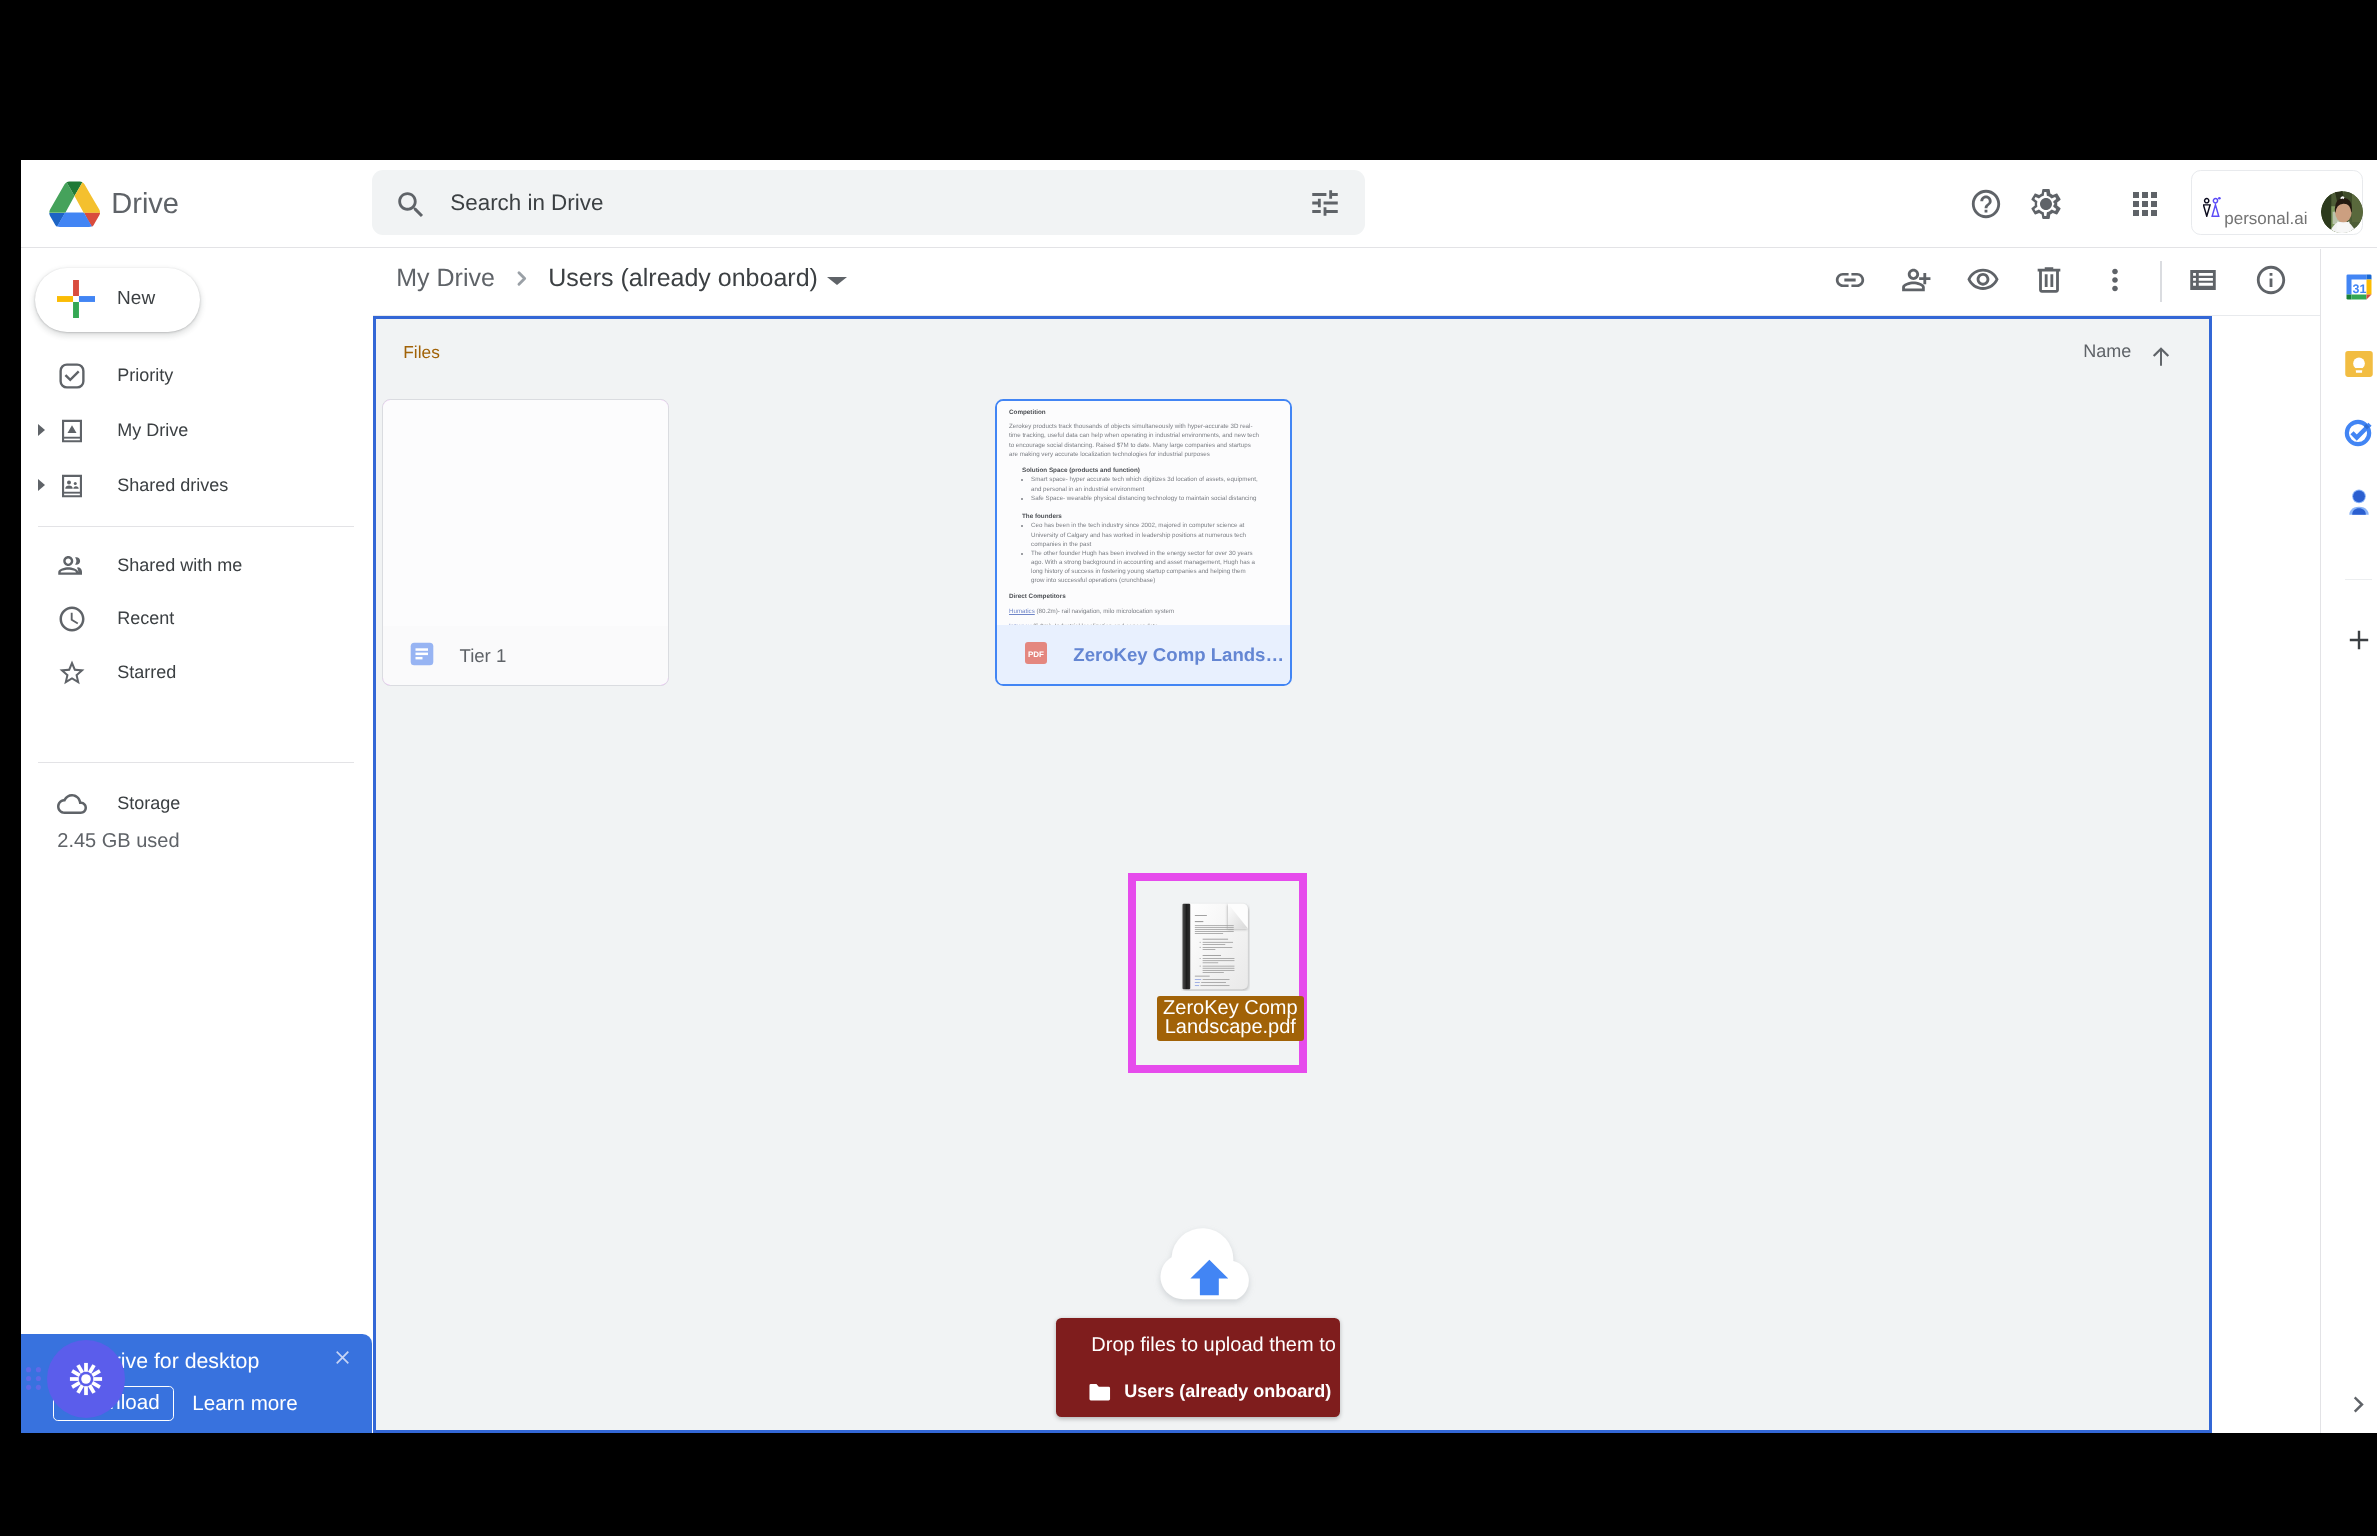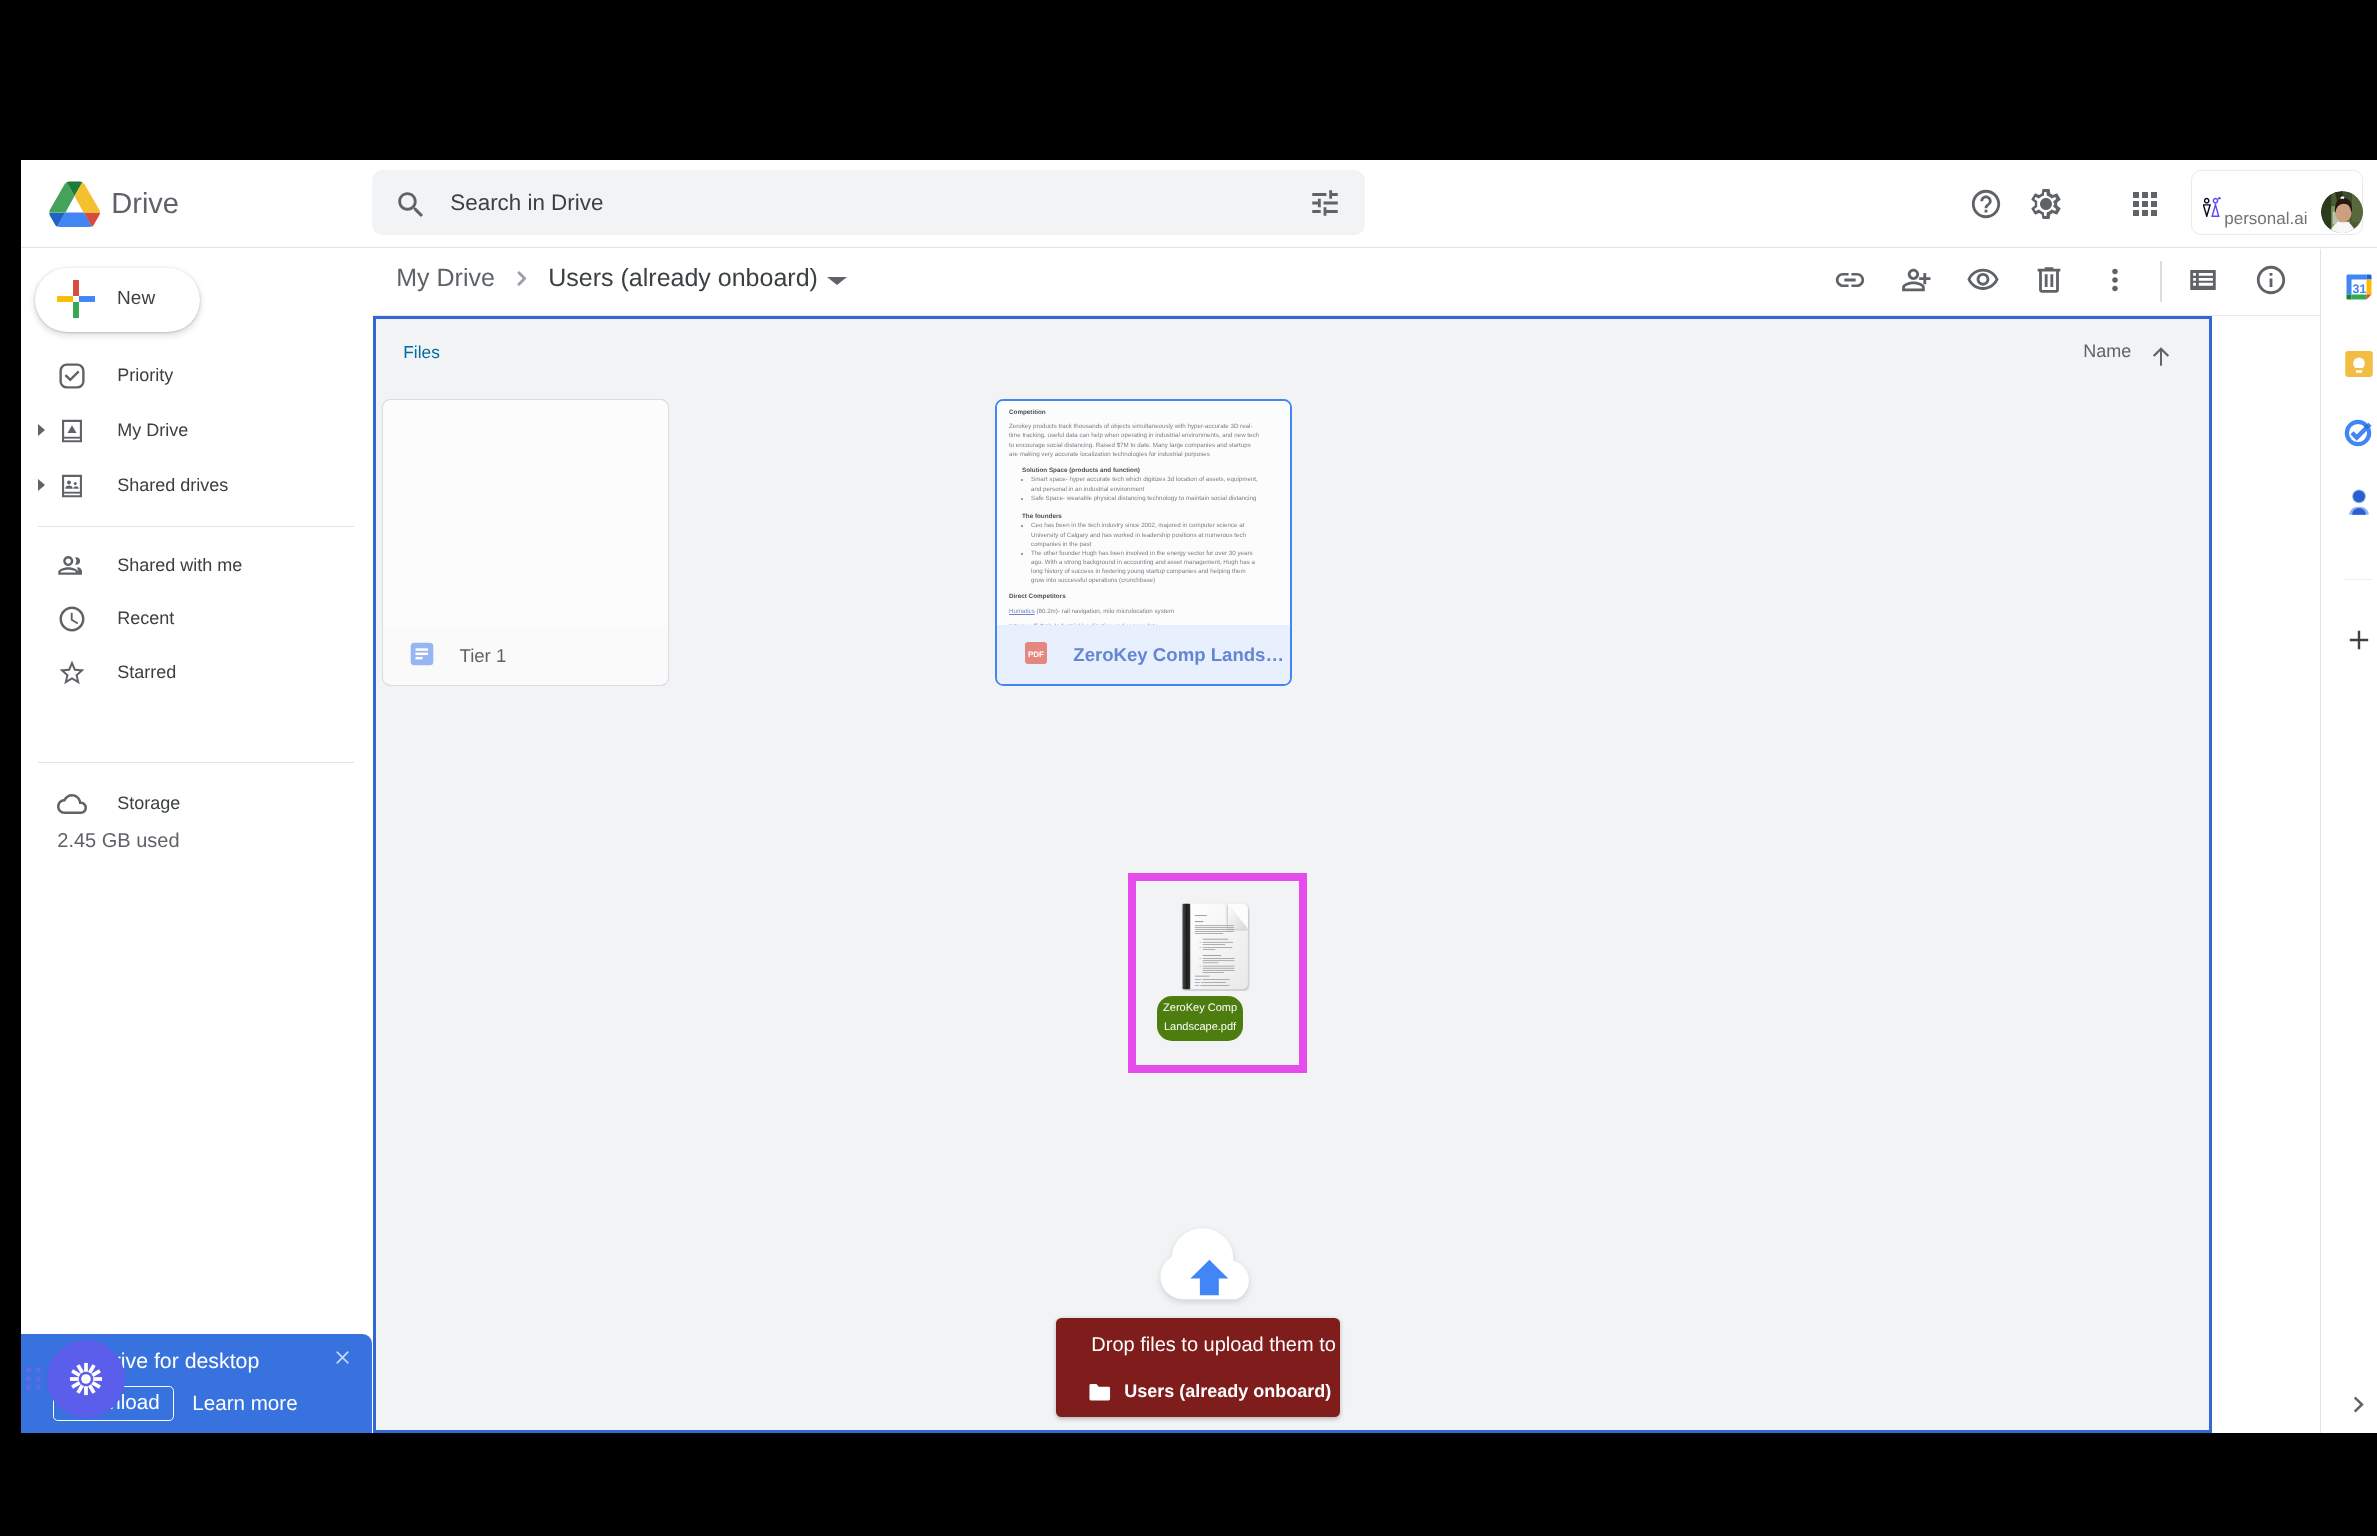--- a/index.html
+++ b/index.html
@@ -39,37 +39,37 @@
   .main{position:absolute;left:352px;top:89px;width:1970px;height:1184px;background:#fff;}
   .bcbar{position:absolute;left:0;top:0;width:1970px;height:67px;border-bottom:1.4px solid #e8eaed;}
   .bc1{position:absolute;left:23px;top:13px;font-size:25px;line-height:33px;color:#5f6368;}
   .bcsep{position:absolute;left:139px;top:20px;width:19px;height:19px;}
   .bc2{position:absolute;left:175px;top:13px;font-size:25px;line-height:33px;color:#3c4043;}
   .bccaret{position:absolute;left:454px;top:27.5px;width:0;height:0;
      border-top:8.3px solid #5f6368;border-left:10.3px solid transparent;border-right:10.3px solid transparent;}
   .tbicon{position:absolute;top:14.4px;width:34px;height:34px;}
   .tbsplit{position:absolute;left:1787px;top:11.7px;width:1.4px;height:41px;background:#dadce0;}
   .dropzone{position:absolute;left:0px;top:67px;width:1839px;height:1117px;border:3.4px solid #3367d6;background:#f1f3f4;}
-  .fileshdr{position:absolute;left:27px;top:22px;font-size:17.3px;line-height:23.4px;color:#0369a1;}
+  .fileshdr{position:absolute;left:27px;top:22px;font-size:17.3px;line-height:23.4px;color:#a16207;}
   .sorthdr{position:absolute;left:1707px;top:21.3px;font-size:18px;line-height:23.4px;color:#5f6368;}
   .sortarrow{position:absolute;left:1772px;top:25px;width:26px;height:26px;}
   .card{position:absolute;top:80px;width:287px;height:287px;border:1.4px solid #dadce0;border-radius:8.3px;background:#f0abfc;overflow:hidden;}
   .card.sel{background:#e8f0fe;border:2.1px solid #4285f4;}
   .card .cname{position:absolute;left:76px;bottom:19px;font-size:18.6px;line-height:18.6px;color:#5f6368;white-space:nowrap;}
   .card.sel .cname{color:#6486d3;font-weight:700;}
   .card .cicon{position:absolute;left:27px;bottom:19px;width:24px;height:24px;}
   .card .cbar{position:absolute;left:0;bottom:0;width:100%;height:59px;background:#fafafb;}
   .card.sel .cbar{background:#e8f0fe;}
   .thumb{position:absolute;left:0;top:0;width:100%;height:228px;background:#fcfcfd;padding:7.6px 30px 0 11.7px;overflow:hidden;}
   .thumb p{margin:0;color:#7c7f85;font-size:6.2px;line-height:1.48;font-family:"Liberation Sans",sans-serif;}
   .thumb h5{margin:0;color:#4b4e53;font-size:6.3px;font-weight:700;line-height:1.3;}
 
   
   .dragbox{position:absolute;border:8.3px solid #e64bec;}
-  .ghost-label{position:absolute;background:#4d7c0f;color:#fff;border-radius:15px;font-size:11px;line-height:19px;padding:3.4px 6.2px;text-align:center;white-space:nowrap;}
+  .ghost-label{position:absolute;background:#a16207;color:#fff;border-radius:3px;font-size:20px;line-height:19px;padding:3.4px 6.2px;text-align:center;white-space:nowrap;}
 
   
   .cloud{position:absolute;}
   .drophint{position:absolute;background:#7f1d1d;border-radius:5.5px;color:#fff;
       box-shadow:0 1.4px 4.1px rgba(0,0,0,.25);}
   .drophint .l1{position:absolute;left:35px;top:14.4px;font-size:20px;line-height:27.5px;white-space:nowrap;}
   .drophint .l2{position:absolute;left:68px;top:60px;font-size:18px;line-height:27.5px;font-weight:700;white-space:nowrap;}
   .drophint .folder{position:absolute;left:31px;top:64px;width:25.5px;height:20.6px;}
 
   

